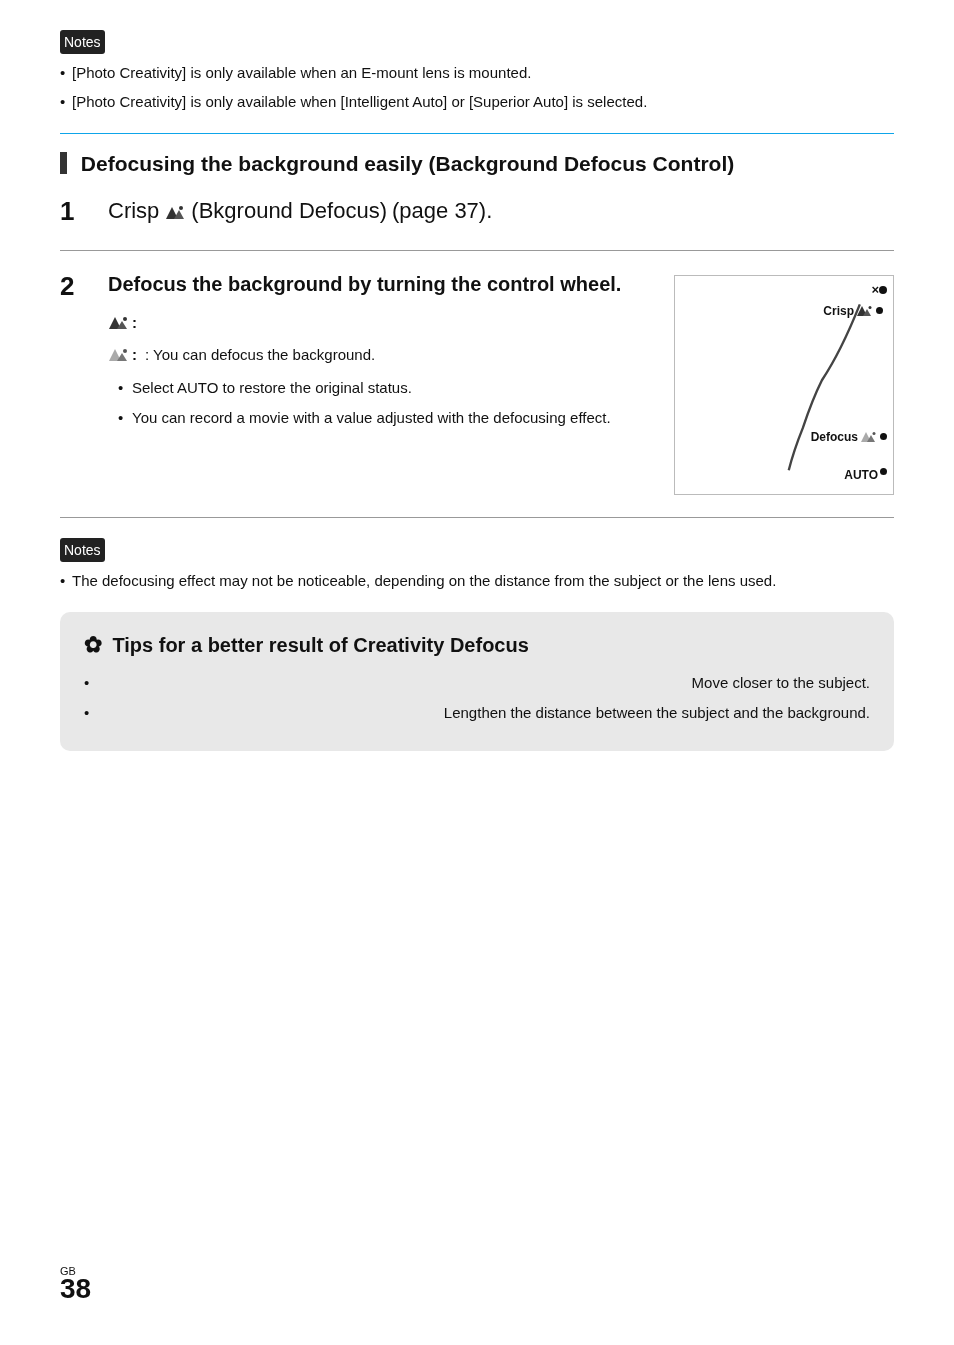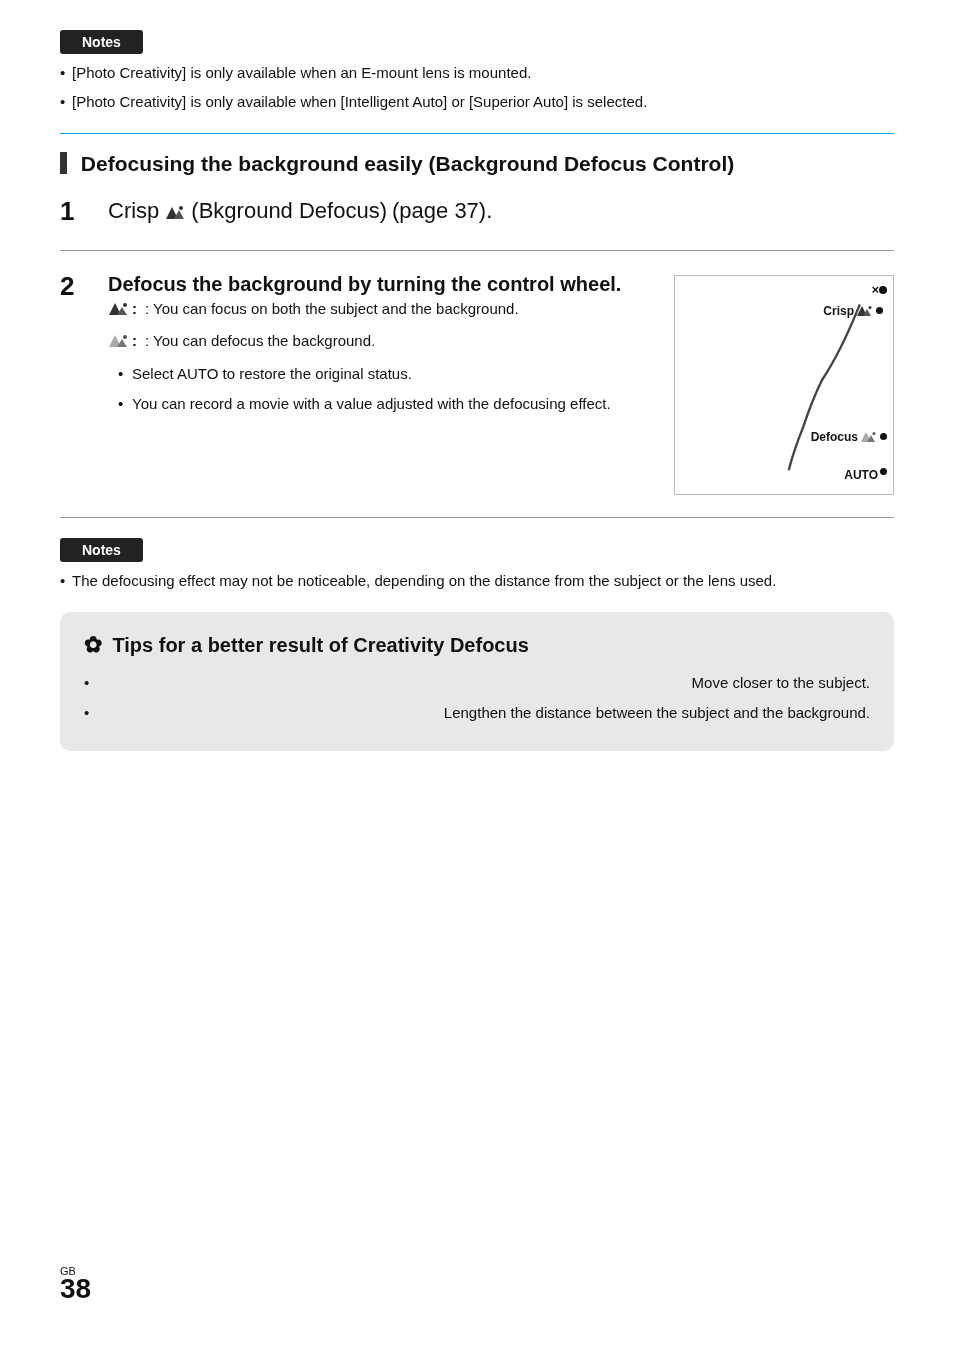--- a/index.html
+++ b/index.html
@@ -10,24 +10,24 @@
       color: #111;
       width: 954px;
       min-height: 1345px;
       padding: 30px 60px 60px 60px;
       position: relative;
     }
 
     .notes-box {
       background: #222;
       color: #fff;
-      font-weight: bold;
+      font-weight: normal;
       font-size: 14px;
       display: inline-block;
-      padding: 4px 22px;
+      padding: 4px 4px;
       margin-bottom: 8px;
       border-radius: 3px;
     }
 
     .notes-section {
       margin-bottom: 20px;
     }
 
     .notes-list {
       list-style: none;
@@ -107,20 +107,21 @@
     }
 
     .step2-left {
       flex: 1;
     }
 
     .step2-heading {
       font-size: 20px;
       font-weight: bold;
       line-height: 1.35;
+      margin-bottom: 14px;
     }
 
     .focus-icon-text {
       display: flex;
       align-items: flex-start;
       margin-bottom: 10px;
       line-height: 1.5;
     }
 
     .focus-label {
@@ -336,21 +337,20 @@
 
         <div class="focus-icon-text">
           <span class="focus-label" style="display:inline-flex;align-items:center;gap:2px;">
             <svg width="22" height="16" viewBox="0 0 22 16" fill="none" xmlns="http://www.w3.org/2000/svg">
               <polygon points="1,14 7,2 13,14" fill="#333"></polygon>
               <polygon points="9,14 14,6 19,14" fill="#555"></polygon>
               <circle cx="17" cy="4" r="2" fill="#333"></circle>
             </svg>
             <span style="font-weight:bold;">:</span>
           </span>
-          <span style="margin-left:4px;line-height:1.5;">: You can focus on both the subject and the background.</span>
         </div>
 
         <div class="focus-icon-text">
           <span class="focus-label" style="display:inline-flex;align-items:center;gap:2px;">
             <svg width="22" height="16" viewBox="0 0 22 16" fill="none" xmlns="http://www.w3.org/2000/svg">
               <polygon points="1,14 7,2 13,14" fill="#aaa"></polygon>
               <polygon points="9,14 14,6 19,14" fill="#777"></polygon>
               <circle cx="17" cy="4" r="2" fill="#555"></circle>
             </svg>
             <span style="font-weight:bold;">:</span>

